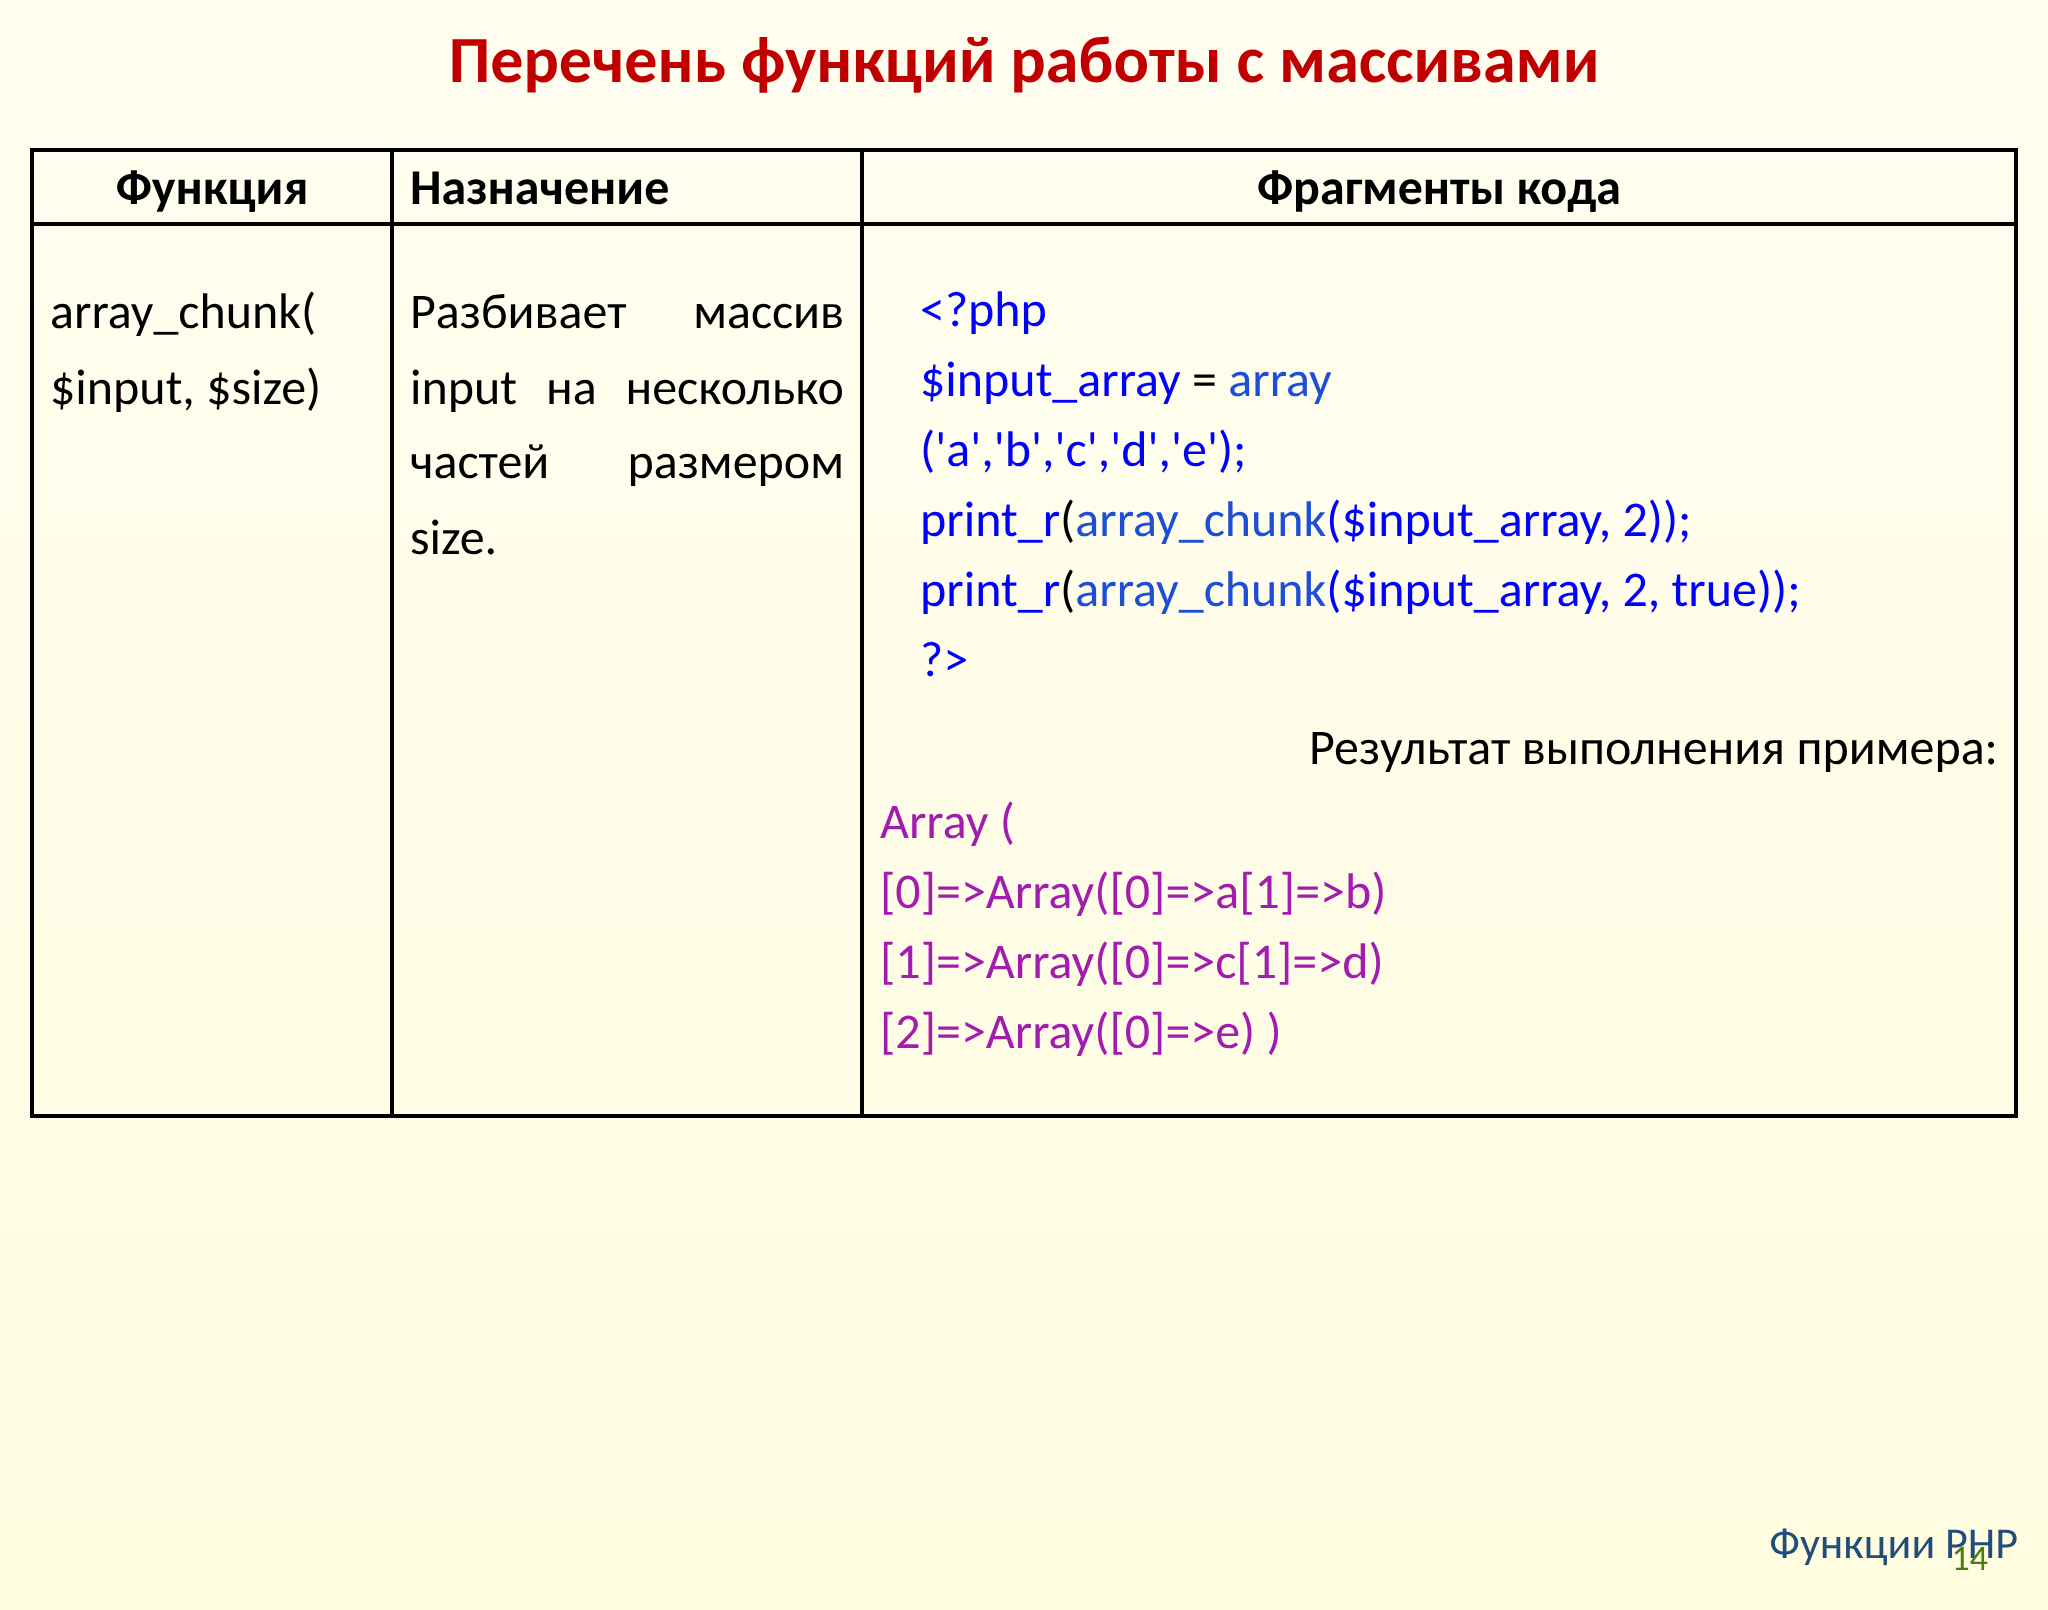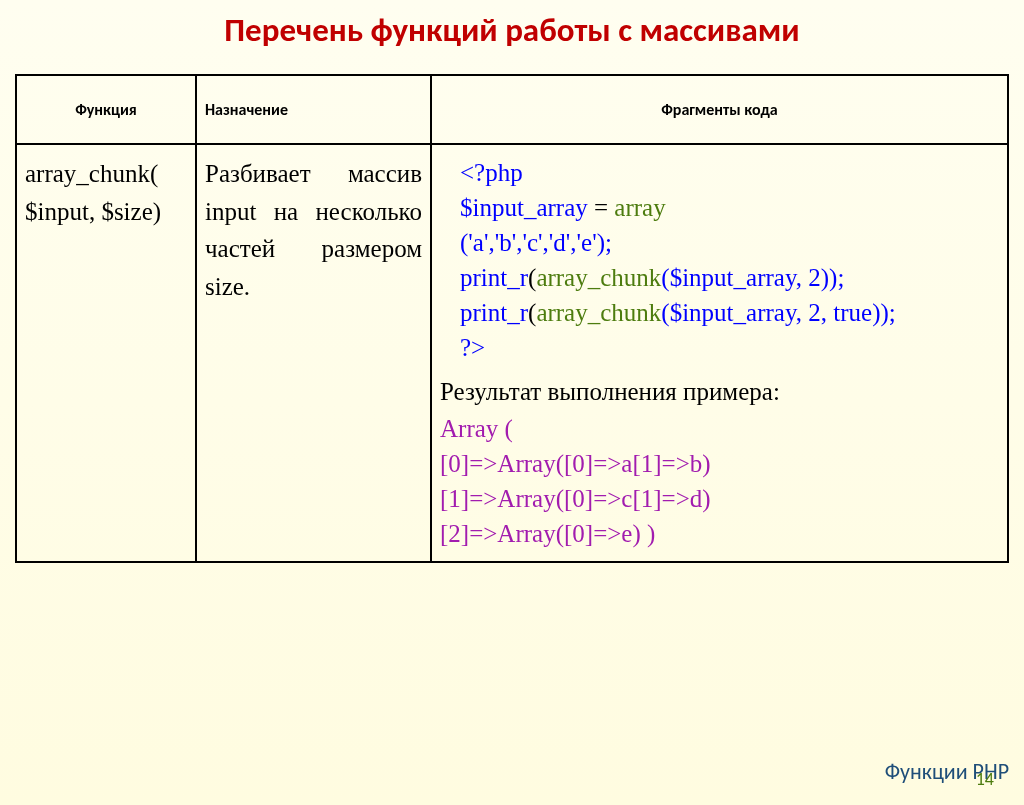--- a/index.html
+++ b/index.html
@@ -22,49 +22,48 @@
       font-weight: bold;
       margin-bottom: 24px;
     }
     table {
       width: 100%;
       border-collapse: collapse;
       border: 2px solid #000;
     }
     th {
       border: 2px solid #000;
-      padding: 24px 8px;
-      font-size: 16px;
+      padding: 2px 8px;
+      font-size: 25px;
       font-weight: bold;
       text-align: center;
       vertical-align: middle;
     }
     td {
       border: 2px solid #000;
-      padding: 10px 8px;
+      padding: 24px 8px;
       font-size: 25px;
       vertical-align: top;
       line-height: 1.5;
-      font-family: Liberation Serif, serif;
     }
     .col1 {
       width: 180px;
     }
     .col2 {
       width: 235px;
       text-align: justify;
     }
     .col3 {
       width: auto;
     }
     .code-blue {
       color: #0000ff;
     }
     .code-red {
-      color: #4d7c0f;
+      color: #1d4ed8;
     }
     .code-black {
       color: #000;
     }
     .footer {
       position: absolute;
       bottom: 20px;
       width: calc(100% - 30px);
       text-align: right;
       color: #1f4e79;
@@ -77,20 +76,21 @@
       color: #4d7c0f;
       font-size: 18px;
     }
     .code-block {
       line-height: 1.4;
       margin-left: 20px;
     }
     .result-label {
       color: #000;
       margin-top: 8px;
+      text-align: right;
     }
     .result-output {
       color: #a21caf;
       line-height: 1.4;
     }
   </style>
 </head>
 <body>
 
 <div class="title">Перечень функций работы с массивами</div>

